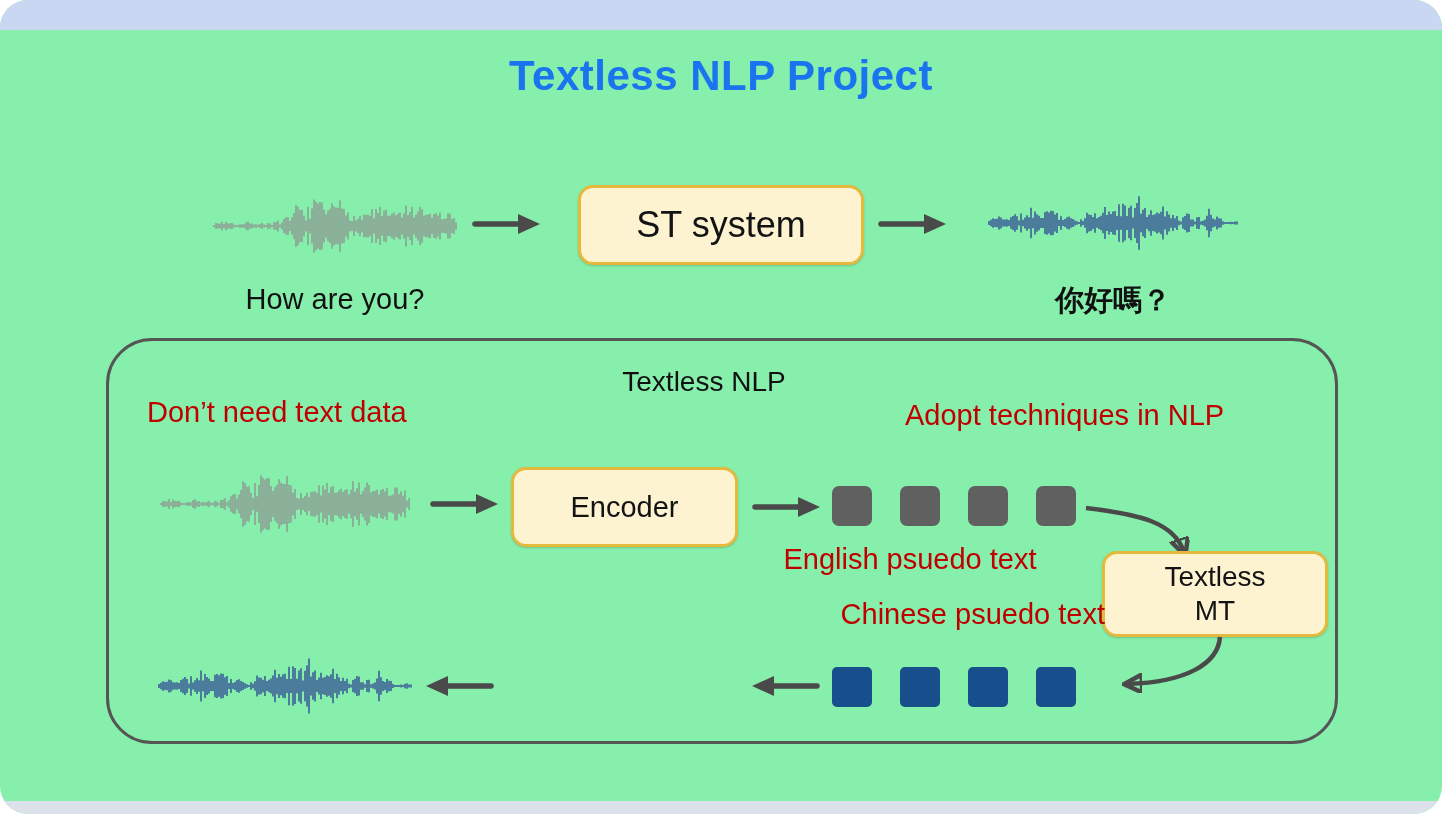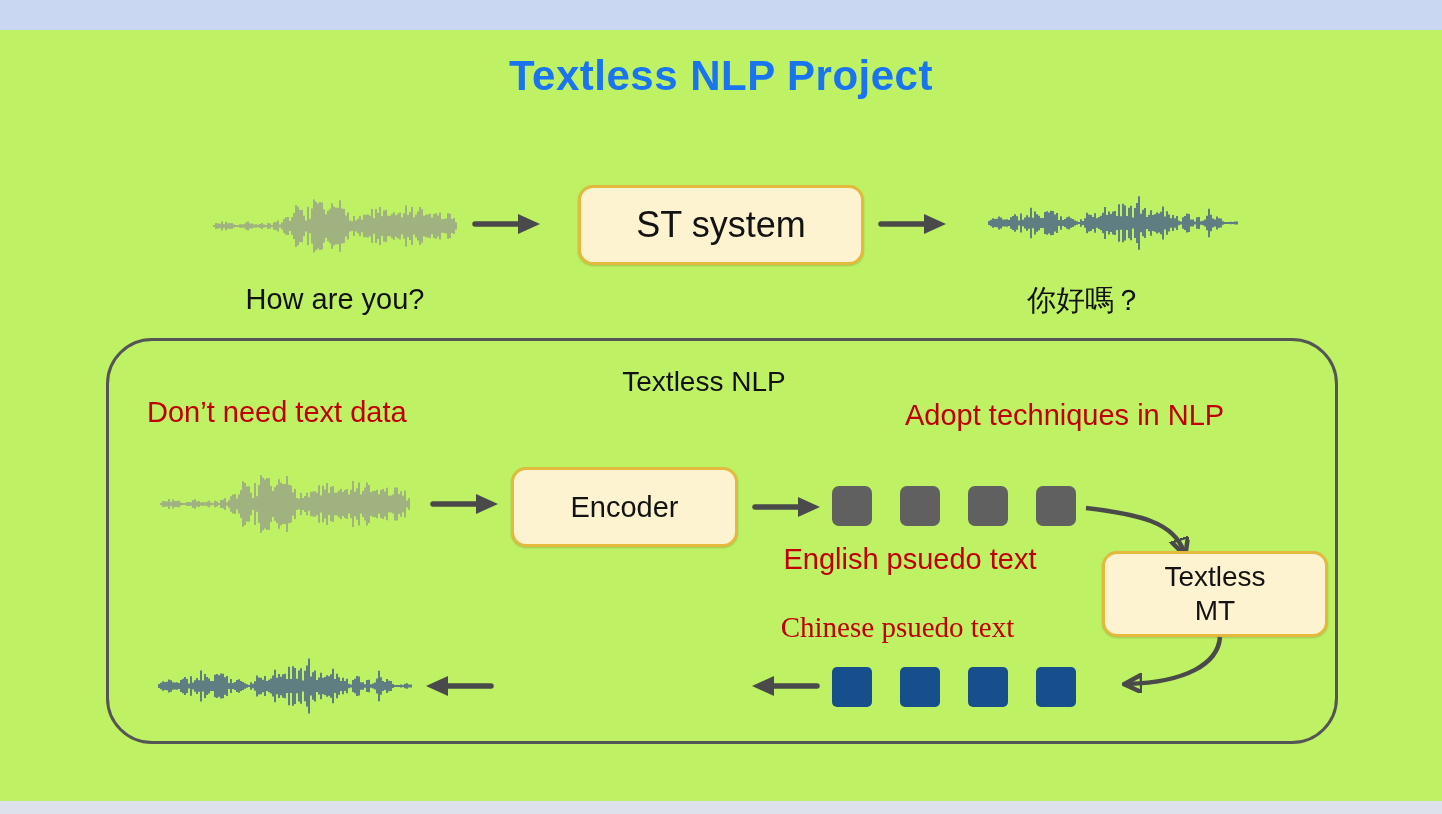--- a/index.html
+++ b/index.html
@@ -1,17 +1,17 @@
 <!DOCTYPE html>
 <html style="--c-band_blue: #cad7f2; --c-title_blue: #1a74f0; --c-note_red: #c00000; --c-box_fill: #fdf3d1; --c-box_border: #e3b93e; --c-arrow_gray: #4a4a4a; --c-token_gray: #606060; --c-token_blue: #174e8c; --c-waveform_gray: #8f8f8f; --c-waveform_blue: #2c3e94; --c-container_border: #555555;"><head>
 <meta charset="utf-8">
 <style>
   * { margin:0; padding:0; box-sizing:border-box; }
   html,body { background:#ffffff; font-family:"Liberation Sans", sans-serif; }
-  #stage { position:relative; width:1442px; height:814px; background:#bef264; overflow:hidden; }
+  #stage { position:relative; width:1442px; height:814px; background:#86efac; overflow:hidden;border-radius:28px; }
 
   .band-top    { position:absolute; left:0; top:0;    width:100%; height:30px; background:var(--c-band_blue,#cad7f2); }
   .band-bottom { position:absolute; left:0; top:801px; width:100%; height:13px; background:#dce1ec; }
 
   .title { position:absolute; left:0; top:52px; width:100%; text-align:center;
            font-size:42px; font-weight:800; letter-spacing:.5px; color:var(--c-title_blue,#1a74f0); }
 
   .ybox { position:absolute; background:var(--c-box_fill,#fdf3d1);
           border:3.5px solid var(--c-box_border,#e3b93e); border-radius:15px;
           display:flex; flex-direction:column; align-items:center; justify-content:center;
@@ -69,21 +69,21 @@
   <svg class="arrow" style="left:878px; top:211px;" width="70" height="26" viewBox="0 0 70 26">
     <line x1="3" y1="13" x2="48" y2="13"></line>
       <polygon points="46,3 68,13 46,23"></polygon>
   </svg>
 
   <div class="wave" style="left:988px; top:186px; width:250px; height:74px;"><svg width="250" height="74">
         <path d="M1 35.1V38.9M3 33.8V40.2M5 32.3V41.7M7 33.1V40.9M9 32.8V41.2M11 30.6V43.4M13 31.5V42.5M15 33.4V40.6M17 33.5V40.5M19 33.3V40.7M21 34.1V39.9M23 31.2V42.8M25 29.9V44.1M27 28.2V45.8M29 30.2V43.8M31 34.4V39.6M33 27.5V46.5M35 33.7V40.3M37 31.4V42.6M39 29.3V44.7M41 31.3V42.7M43 21.7V52.3M45 31.7V42.3M47 25.4V48.6M49 28.2V45.8M51 29.7V44.3M53 32.1V41.9M55 32.0V42.0M57 26.1V47.9M59 25.3V48.7M61 26.4V47.6M63 24.7V49.3M65 25.0V49.0M67 28.4V45.6M69 27.1V46.9M71 34.0V40.0M73 30.3V43.7M75 34.0V40.0M77 33.1V40.9M79 31.2V42.8M81 30.5V43.5M83 32.2V41.8M85 33.1V40.9M87 34.4V39.6M89 35.3V38.7M91 36.0V38.0M93 33.2V40.8M95 34.9V39.1M97 32.3V41.7M99 26.7V47.3M101 28.6V45.4M103 29.0V45.0M105 30.9V43.1M107 27.3V46.7M109 32.2V41.8M111 30.9V43.1M113 29.8V44.2M115 26.8V47.2M117 21.1V52.9M119 28.9V45.1M121 25.4V48.6M123 28.1V45.9M125 25.6V48.4M127 25.0V49.0M129 30.1V43.9M131 18.3V55.7M133 30.2V43.8M135 17.7V56.3M137 19.4V54.6M139 29.9V44.1M141 21.8V52.2M143 19.8V54.2M145 31.6V42.4M147 22.1V51.9M149 17.0V57.0M151 10.2V63.8M153 27.7V46.3M155 23.7V50.3M157 22.1V51.9M159 31.1V42.9M161 28.8V45.2M163 24.2V49.8M165 29.1V44.9M167 28.2V45.8M169 26.6V47.4M171 27.6V46.4M173 25.7V48.3M175 20.4V53.6M177 30.4V43.6M179 25.2V48.8M181 28.6V45.4M183 32.2V41.8M185 29.1V44.9M187 32.3V41.7M189 30.0V44.0M191 34.8V39.2M193 35.5V38.5M195 31.2V42.8M197 30.1V43.9M199 27.5V46.5M201 28.0V46.0M203 33.4V40.6M205 33.4V40.6M207 35.4V38.6M209 31.2V42.8M211 31.1V42.9M213 35.3V38.7M215 34.7V39.3M217 33.6V40.4M219 29.8V44.2M221 22.7V51.3M223 28.8V45.2M225 32.4V41.6M227 33.4V40.6M229 30.6V43.4M231 32.3V41.7M233 32.4V41.6M235 35.2V38.8M237 36.0V38.0M239 36.0V38.0M241 36.0V38.0M243 35.8V38.2M245 36.0V38.0M247 35.4V38.6M249 35.5V38.5" stroke="#2c3e94" stroke-width="1.3"></path>
       </svg></div>
 
   <div class="caption" style="left:193px; top:283px; width:284px;">How are you?</div>
-  <div class="caption" style="left:960px; top:281px; width:250px; font-weight:400;">你好嗎？</div>
+  <div class="caption" style="left:988px; top:281px; width:250px; font-weight:700;">你好嗎？</div>
 
   <div class="container-box"></div>
 
   <div class="heading">Textless NLP</div>
 
   <div class="red-note" style="left:147px; top:396px;">Don’t need text data</div>
   <div class="red-note" style="left:905px; top:399px;">Adopt techniques in NLP</div>
 
   <div class="wave" style="left:160px; top:468px; width:250px; height:72px;"><svg width="250" height="72">
         <path d="M1 35.0V37.0M3 32.9V39.1M5 33.2V38.8M7 33.5V38.5M9 31.1V40.9M11 33.9V38.1M13 31.4V40.6M15 32.9V39.1M17 33.0V39.0M19 32.8V39.2M21 34.4V37.6M23 35.0V37.0M25 35.0V37.0M27 34.1V37.9M29 34.1V37.9M31 34.2V37.8M33 32.2V39.8M35 31.3V40.7M37 33.5V38.5M39 33.1V38.9M41 34.5V37.5M43 34.1V37.9M45 34.6V37.4M47 33.7V38.3M49 32.7V39.3M51 34.5V37.5M53 35.0V37.0M55 32.7V39.3M57 33.4V38.6M59 35.0V37.0M61 32.0V40.0M63 31.8V40.2M65 30.0V42.0M67 34.2V37.8M69 32.2V39.8M71 28.3V43.7M73 26.5V45.5M75 26.1V45.9M77 30.6V41.4M79 26.4V45.6M81 22.0V50.0M83 13.2V58.8M85 15.1V56.9M87 18.6V53.4M89 18.3V53.7M91 24.8V47.2M93 30.0V42.0M95 15.1V56.9M97 28.2V43.8M99 17.0V55.0M101 7.3V64.7M103 9.7V62.3M105 11.6V60.4M107 9.9V62.1M109 10.3V61.7M111 17.9V54.1M113 23.1V48.9M115 19.3V52.7M117 17.1V54.9M119 11.3V60.7M121 14.8V57.2M123 16.1V55.9M125 16.1V55.9M127 7.9V64.1M129 16.8V55.2M131 17.5V54.5M133 24.5V47.5M135 21.1V50.9M137 30.0V42.0M139 30.8V41.2M141 24.9V47.1M143 30.1V41.9M145 28.0V44.0M147 24.8V47.2M149 29.2V42.8M151 23.8V48.2M153 23.6V48.4M155 23.3V48.7M157 24.8V47.2M159 17.2V54.8M161 27.5V44.5M163 17.4V54.6M165 21.6V50.4M167 14.9V57.1M169 25.1V46.9M171 19.0V53.0M173 18.1V53.9M175 24.7V47.3M177 24.6V47.4M179 22.4V49.6M181 20.8V51.2M183 24.0V48.0M185 22.0V50.0M187 21.1V50.9M189 26.5V45.5M191 21.8V50.2M193 13.1V58.9M195 23.8V48.2M197 20.3V51.7M199 14.5V57.5M201 26.3V45.7M203 23.1V48.9M205 19.4V52.6M207 14.5V57.5M209 16.9V55.1M211 24.3V47.7M213 23.1V48.9M215 22.8V49.2M217 21.8V50.2M219 26.3V45.7M221 22.1V49.9M223 21.0V51.0M225 23.6V48.4M227 19.7V52.3M229 27.8V44.2M231 27.5V44.5M233 26.5V45.5M235 19.6V52.4M237 19.6V52.4M239 26.1V45.9M241 23.3V48.7M243 27.8V44.2M245 22.6V49.4M247 32.6V39.4M249 30.2V41.8" stroke="#8f8f8f" stroke-width="1.3"></path>
@@ -128,21 +128,21 @@
 
   <svg class="curve" style="position:absolute; left:1106px; top:634px;" width="130" height="62" viewBox="0 0 130 62">
     <defs>
       <marker id="ahB" markerUnits="userSpaceOnUse" markerWidth="20" markerHeight="20" refX="14" refY="9" orient="auto">
         <path d="M0,0 L18,9 L0,18 z" fill="#4a4a4a"></path>
       </marker>
     </defs>
     <path d="M114,3 C112,30 80,48 22,50" marker-end="url(#ahB)"></path>
   </svg>
 
-  <div class="red-note" style="left:690px; top:611px; width:415px; text-align:center;font-family:Liberation Serif, serif;">Chinese psuedo text</div>
+  <div class="red-note" style="left:690px; top:598px; width:415px; text-align:right;">Chinese psuedo text</div>
 
   <div class="tokens blue" style="left:832px; top:667px;">
       <div class="token"></div>
       <div class="token"></div>
       <div class="token"></div>
       <div class="token"></div>
     </div>
 
   <svg class="arrow flip" style="left:750px; top:673px;" width="70" height="26" viewBox="0 0 70 26">
     <line x1="3" y1="13" x2="48" y2="13"></line>

